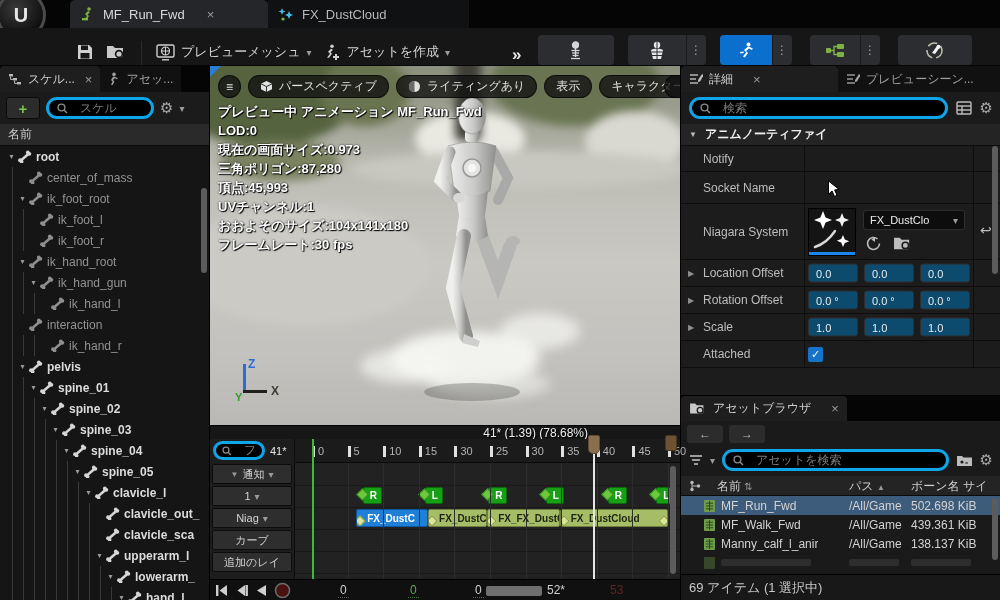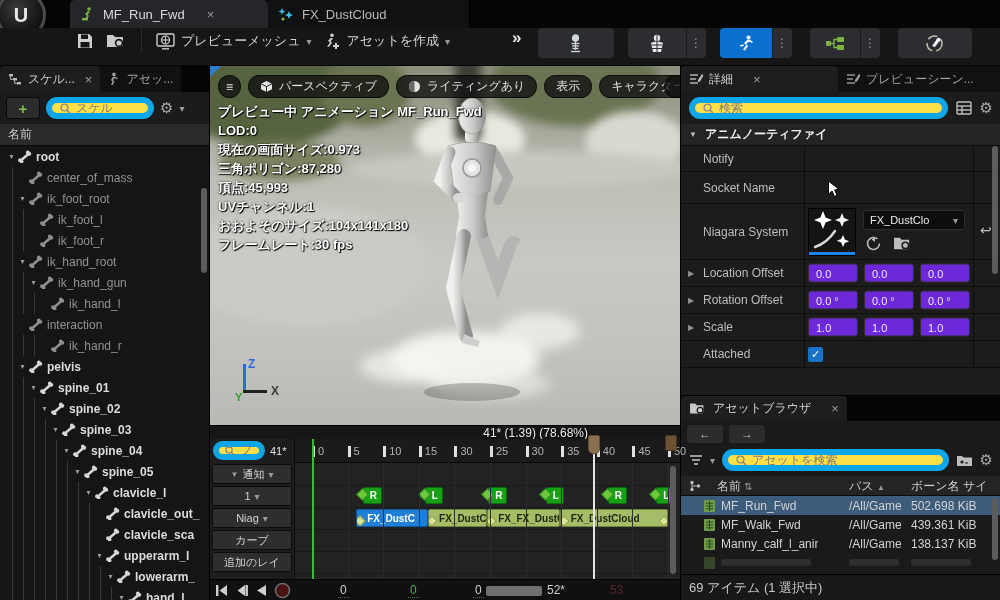--- a/index.html
+++ b/index.html
@@ -9,36 +9,36 @@
   
   #tabbar{position:absolute;left:0;top:0;width:1000px;height:28px;background:#050505;}
   .doc-tab{position:absolute;top:0;height:28px;display:flex;align-items:center;gap:8px;padding:0 10px;color:#d9d9d9;font-size:13px;}
   .doc-tab.active{background:#24262a;border-radius:5px 5px 0 0;}
   .doc-tab.inactive{background:#101113;color:#b9b9b9;border-right:1px solid #000;}
   .tab-close{color:#9c9c9c;font-size:13px;margin-left:14px;}
   #ue-logo{position:absolute;left:-4px;top:-10px;width:50px;height:50px;border-radius:50%;
     background:radial-gradient(circle at 40% 35%,#3a3a3a,#101010 70%);border:3px solid #4a4a4a;
     display:flex;align-items:center;justify-content:center;color:#e8e8e8;font-size:20px;font-weight:bold;}
   
-  #toolbar{position:absolute;left:0;top:28px;width:1000px;height:38px;background:#161616;border-bottom:1px solid #060606;display:flex;align-items:flex-start;padding:0 10px;}
+  #toolbar{position:absolute;left:0;top:28px;width:1000px;height:38px;background:#161616;border-bottom:1px solid #060606;display:flex;align-items:flex-end;padding:0 10px;}
   .tbtn{display:flex;align-items:center;gap:6px;color:#d6d6d6;font-size:13px;padding:4px 6px;border-radius:3px;}
   .vsep{width:1px;height:24px;background:#2b2b2b;margin:0 8px;}
   .grp-btn{height:30px;border-radius:4px;background:#2b2d30;display:flex;align-items:center;justify-content:center;color:#d4d7da;}
   .grp-dots{width:20px;height:30px;background:#2b2d30;border-left:1px solid #1a1a1a;border-radius:0 4px 4px 0;display:flex;align-items:center;justify-content:center;color:#9a9a9a;}
   .blue{background:#0b6fce !important;color:#fff !important;}
   .chev{color:#9a9a9a;font-size:10px;}
   
   #left-panel{position:absolute;left:0;top:66px;width:210px;height:534px;background:#151515;border-right:1px solid #000;}
   .ptabs{height:26px;background:#050505;display:flex;}
   .ptab{display:flex;align-items:center;gap:6px;padding:0 8px;font-size:12px;color:#cfcfcf;}
   .ptab.active{background:#1e1e1e;border-radius:4px 4px 0 0;}
   .ptab.inactive{background:#111;color:#9f9f9f;}
   #left-controls{height:32px;display:flex;align-items:center;gap:6px;padding:0 6px;background:#1b1b1b;}
   .plus-btn{width:34px;height:22px;background:#2c2c2c;border:1px solid #0a0a0a;border-radius:3px;color:#7cc34a;font-size:15px;font-weight:bold;display:flex;align-items:center;justify-content:center;}
-  .search-pill{height:22px;background:#fde047;border:6px solid #0ea5e9;border-radius:11px;display:flex;align-items:center;gap:5px;padding:0 8px;color:#7d7d7d;}
+  .search-pill{height:22px;background:#000000;border:3px solid #0ea5e9;border-radius:11px;display:flex;align-items:center;gap:12px;padding:0 8px;color:#7d7d7d;}
   #name-header{height:22px;background:#2a2a2a;border-bottom:1px solid #0a0a0a;display:flex;align-items:center;padding-left:8px;color:#cfcfcf;}
   #bone-tree{position:relative;height:454px;overflow:hidden;}
   .trow{position:relative;height:21px;display:flex;align-items:center;color:#929292;white-space:nowrap;overflow:hidden;}
   .trow.strong{color:#dcdcdc;}
   .trow .g{position:absolute;top:0;bottom:0;width:1px;background:#3a3a3a;}
   .arr{width:11px;font-size:8px;color:#9a9a9a;text-align:center;flex:0 0 11px;}
   .bname{margin-left:4px;font-size:12px;}
   .trow.strong .bname{font-weight:bold;}
   .vscroll{position:absolute;background:#5c5c5c;border-radius:3px;width:6px;}
   
@@ -56,21 +56,21 @@
   #dust{position:absolute;left:150px;top:235px;width:230px;height:105px;filter:blur(6px);}
   
   #details{position:absolute;left:680px;top:66px;width:320px;height:329px;background:#1c1c1c;border-left:1px solid #000;}
   #d-search-row{position:absolute;left:0;top:26px;width:320px;height:32px;background:#1b1b1b;display:flex;align-items:center;gap:8px;padding:0 8px;}
   #d-section{position:absolute;left:0;top:58px;width:320px;height:22px;background:#242424;border-bottom:1px solid #0c0c0c;display:flex;align-items:center;gap:8px;padding:0 8px;color:#efefef;font-weight:bold;}
   .drow{position:absolute;left:0;width:320px;background:#1c1c1c;border-bottom:1px solid #0d0d0d;}
   .dlabel{position:absolute;left:22px;top:50%;transform:translateY(-50%);color:#bdbdbd;font-size:12px;}
   .dexp{position:absolute;left:7px;top:50%;transform:translateY(-50%);font-size:8px;color:#8f8f8f;}
   .dsep{position:absolute;left:123px;top:0;bottom:0;width:1px;background:#0d0d0d;}
   .dsep2{position:absolute;left:292px;top:0;bottom:0;width:1px;background:#0d0d0d;}
-  .numbox{position:absolute;top:50%;transform:translateY(-50%);width:50px;height:19px;background:#6d28d9;border:1px solid #2e2e2e;border-radius:3px;color:#ececec;font-size:11px;display:flex;align-items:center;padding-left:7px;}
+  .numbox{position:absolute;top:50%;transform:translateY(-50%);width:50px;height:19px;background:#0c4a6e;border:1px solid #2e2e2e;border-radius:3px;color:#ececec;font-size:11px;display:flex;align-items:center;padding-left:7px;}
   
   #assets{position:absolute;left:680px;top:395px;width:320px;height:205px;background:#1a1a1a;border-left:1px solid #000;border-top:1px solid #000;}
   .navbtn{width:36px;height:18px;background:#2c2c2c;border-radius:3px;display:flex;align-items:center;justify-content:center;color:#bdbdbd;font-size:12px;}
   #a-header{position:absolute;left:0;top:80px;width:320px;height:20px;background:#242424;border-bottom:1px solid #0a0a0a;color:#cfcfcf;font-size:12px;}
   .acol{position:absolute;top:2px;}
   .arow{position:absolute;left:0;width:320px;height:19px;display:flex;align-items:center;font-size:12px;color:#d2d2d2;}
   .arow.selected{background:#3d5c7c;}
   .arow .an{position:absolute;left:40px;white-space:nowrap;overflow:hidden;max-width:124px;}
   .arow .ap{position:absolute;left:168px;}
   .arow .as{position:absolute;left:230px;}

